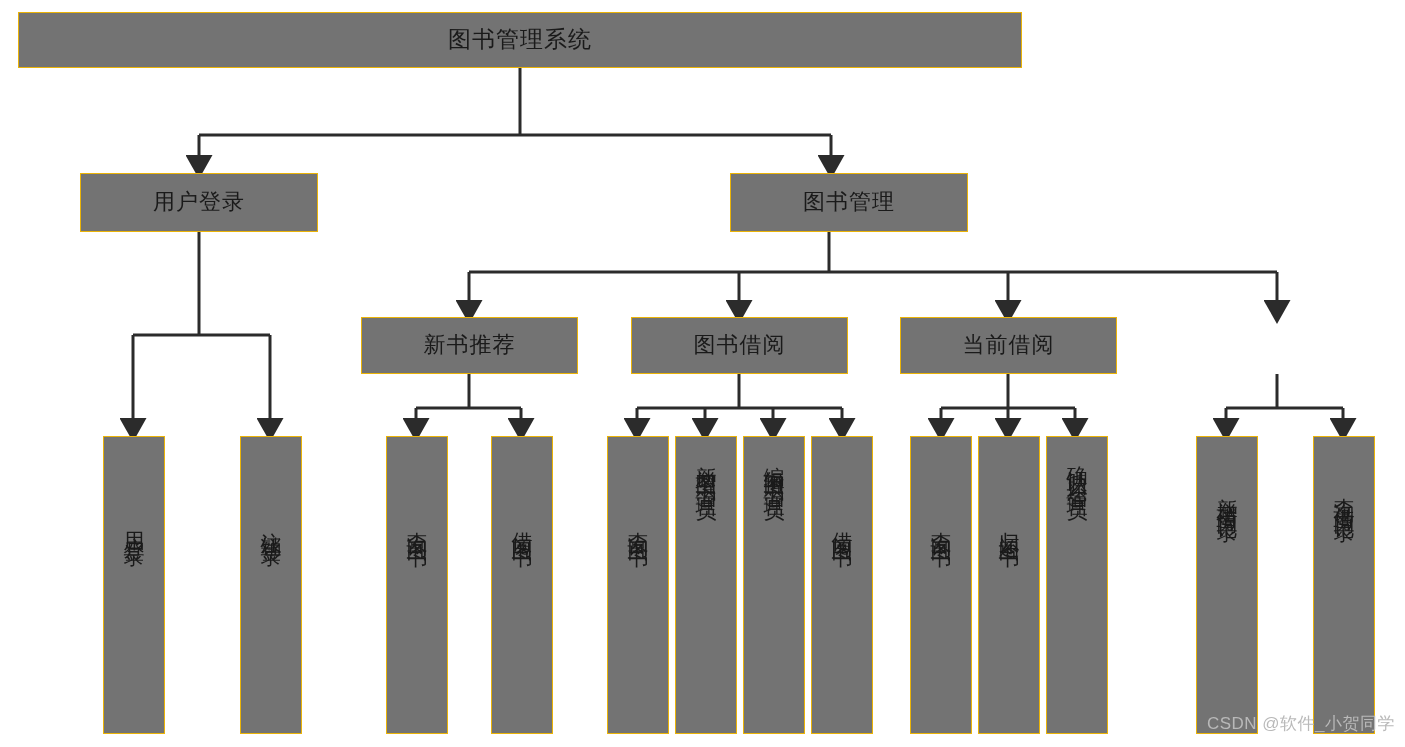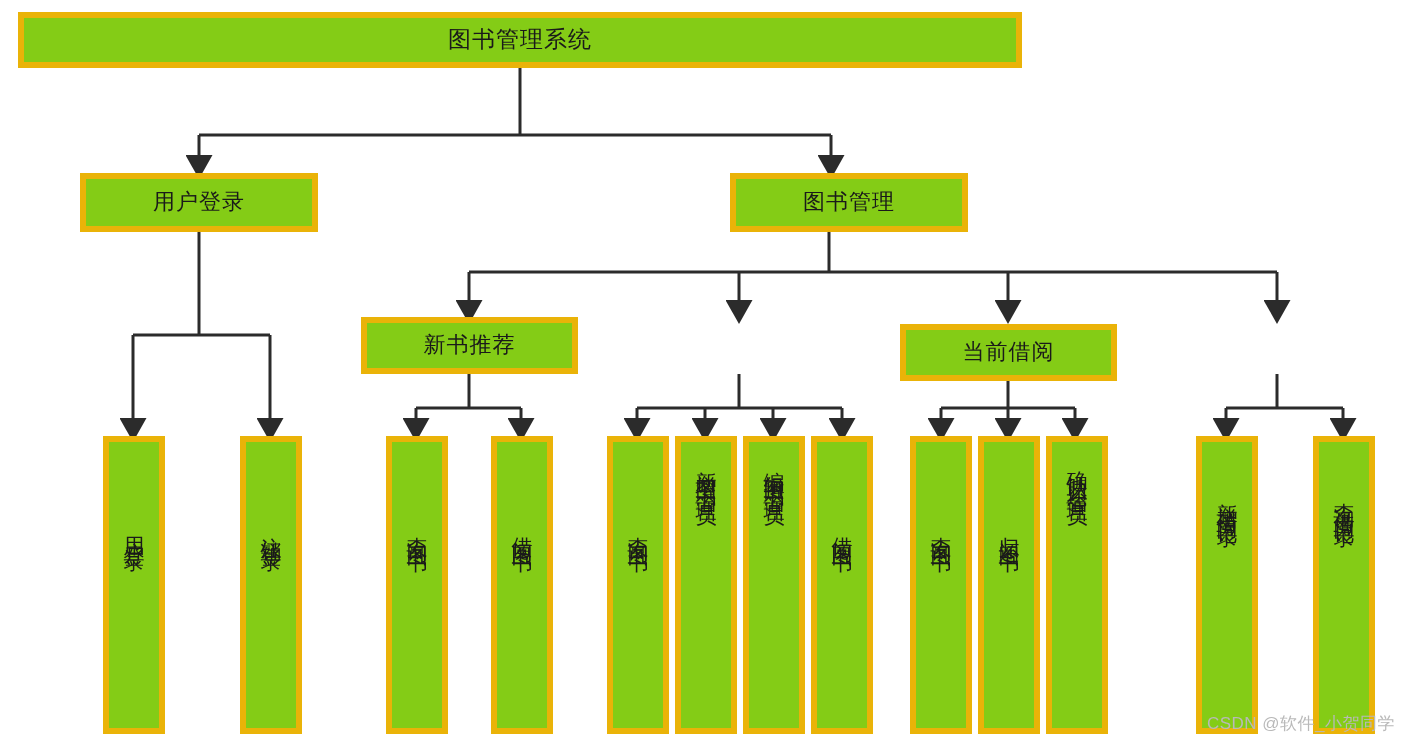--- a/index.html
+++ b/index.html
@@ -22,22 +22,22 @@
     position: absolute;
     left: 0;
     top: 0;
     width: 1405px;
     height: 747px;
     pointer-events: none;
   }
   .node {
     position: absolute;
     box-sizing: border-box;
-    border: 6px solid #eab308;
-    background: #84cc16;
+    border: 1px solid #eab308;
+    background: #737373;
     display: flex;
     align-items: center;
     justify-content: center;
     color: #1a1a1a;
   }
   .node.horiz {
     font-size: 22px;
     letter-spacing: 1px;
     line-height: 1.1;
   }
@@ -133,21 +133,24 @@
   <div class="node horiz" style="left:80px; top:173px; width:238px; height:59px;">
     <span>用户登录</span>
   </div>
   <div class="node horiz" style="left:710px; top:173px; width:238px; height:59px;margin-left:20px;">
     <span>图书管理</span>
   </div>
 
   <div class="node horiz" style="left:361px; top:317px; width:217px; height:57px;">
     <span>新书推荐</span>
   </div>
-  <div class="node horiz" style="left:900px; top:324px; width:217px; height:57px;">
+  <div class="node horiz" style="left:631px; top:317px; width:217px; height:57px;">
+    <span>图书借阅</span>
+  </div>
+  <div class="node horiz" style="left:900px; top:317px; width:217px; height:57px;">
     <span>当前借阅</span>
   </div>
 
   <div class="node vert pad-top" style="left:103px; top:436px; width:62px; height:298px;">
     <span class="vlabel">用户登录</span>
   </div>
   <div class="node vert pad-top" style="left:240px; top:436px; width:62px; height:298px;">
     <span class="vlabel">注销登录</span>
   </div>
 

